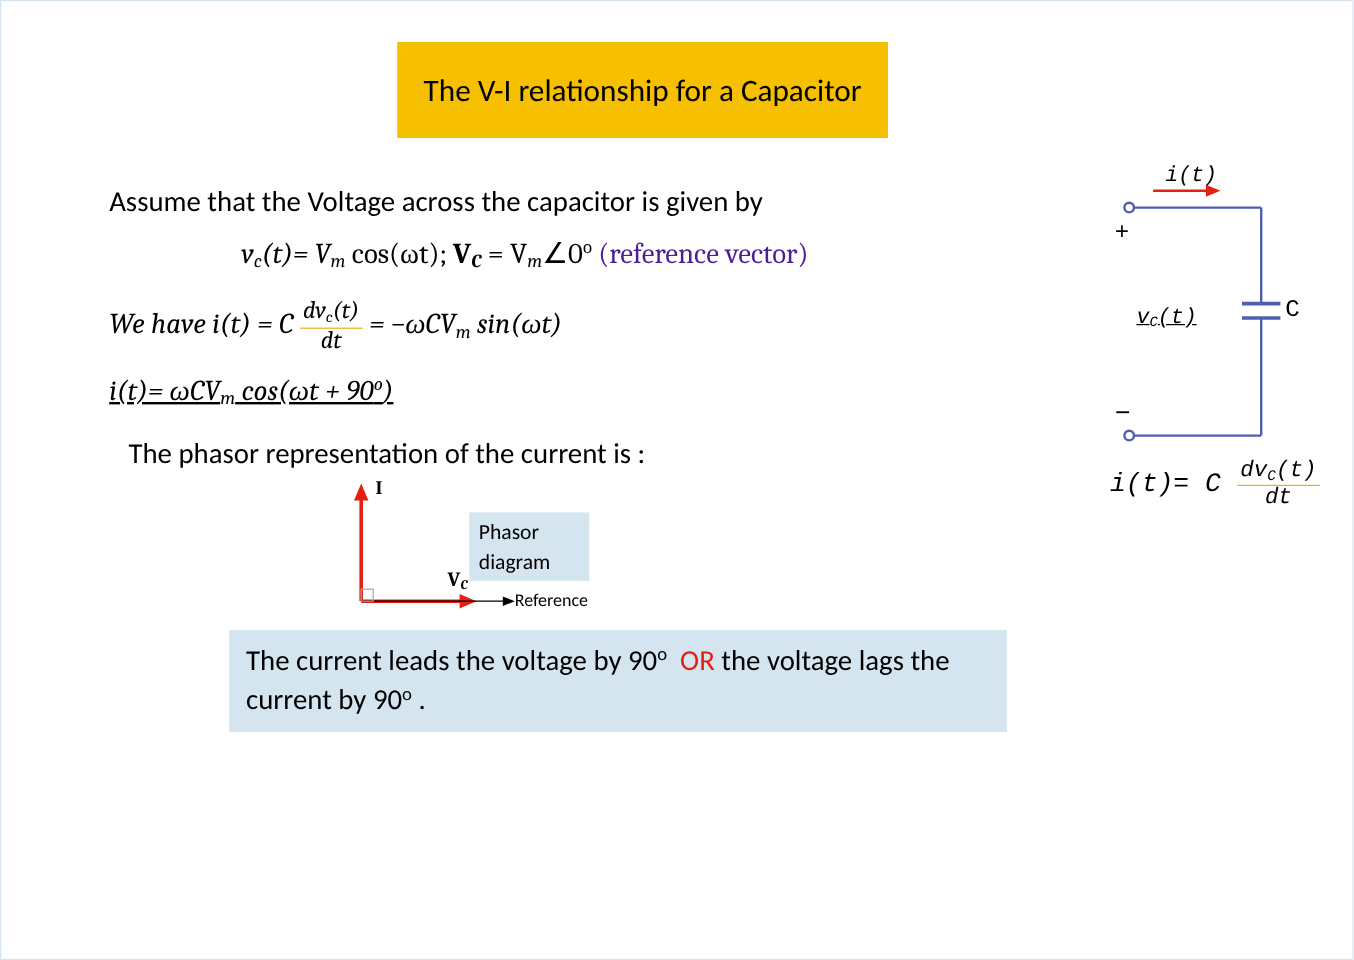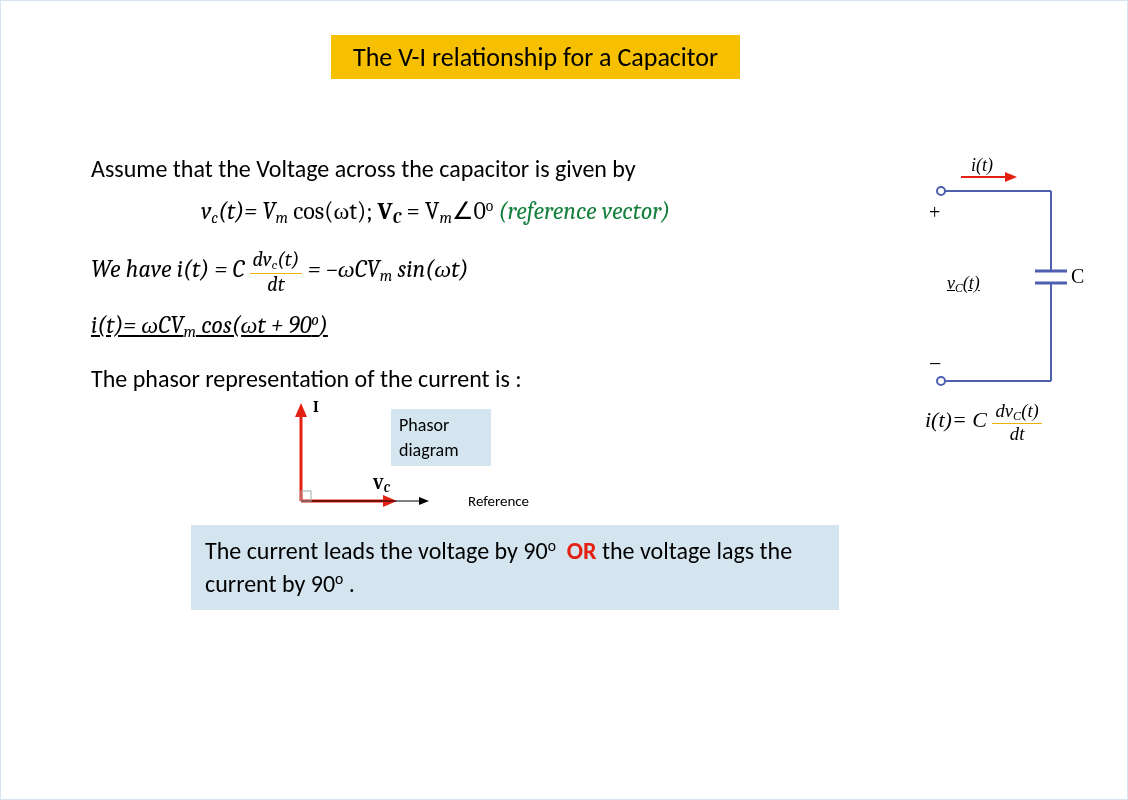--- a/index.html
+++ b/index.html
@@ -14,90 +14,90 @@
     height: 800px;
     border: 1px solid #d7e3ef;
     position: relative;
     padding: 30px 50px;
     color: #000;
     font-size: 24px;
   }
   .title-bar {
     background: #f6bf00;
     display: inline-block;
-    padding: 6px 22px;
+    padding: 24px 22px;
     font-size: 26px;
     margin-left: 280px;
     margin-top: 4px;
   }
   .main {
     position: absolute;
     left: 90px;
     top: 152px;
     width: 800px;
     line-height: 1.35;
   }
   .indent1 { margin-left: 110px; margin-top: 10px; }
   .indent-it { margin-top: 8px; text-decoration: underline; }
   .italic { font-style: italic; font-family: "Cambria","Georgia",serif; }
   .serif { font-family: "Cambria","Georgia",serif; }
-  .refvec { color:#15803d; font-style: italic; }
+  .refvec { color:#4c1d95; }
   .phasor-line { color:#e42012; font-style: italic; font-family: "Cambria","Georgia",serif; font-size: 26px; margin-left: 150px; margin-top: 6px; }
   .phasor-caption {
     display:inline-block;
     background:#d4e5ef;
     padding:4px 8px;
     font-size:18px;
     font-family:"Calibri",Arial,sans-serif;
     font-style:normal;
     color:#000;
   }
   .conclusion {
     background:#d4e5ef;
     padding:10px 14px;
     font-size:24px;
     width: 620px;
     margin-left: 100px;
     margin-top: 4px;
     line-height:1.35;
   }
-  .conclusion .or { color:#e42012; font-weight:bold; }
+  .conclusion .or { color:#e42012; font-weight:normal; }
   sub.s { font-size:0.65em; font-style:italic; vertical-align: -0.25em; }
   sup.o { font-size:0.65em; vertical-align:0.5em; }
   .frac { display:inline-block; vertical-align:middle; text-align:center; font-size:0.85em; line-height:1.05; }
   .frac .num { display:block; border-bottom:1px solid #eab308; padding:0 3px; }
   .frac .den { display:block; padding:0 3px; }
 
   
   .circuit {
     position:absolute;
     left: 920px;
-    top: 160px;
+    top: 142px;
     width: 170px;
     height: 300px;
-    font-family:Liberation Serif, serif;
+    font-family:Liberation Mono, monospace;
     font-size:18px;
   }
   .phasor-diagram {
     position:relative;
     width:230px;
     height:120px;
     margin-left:170px;
     margin-top:6px;
   }
   .pd-label-I {
     position:absolute; left:52px; top:-4px; font-family:"Cambria",serif; font-weight:bold; font-size:16px;
   }
   .pd-label-Vc {
     position:absolute; left:112px; top:72px; font-family:"Cambria",serif; font-weight:bold; font-size:17px;
   }
   .pd-label-Ref {
-    position:absolute; left:168px; top:90px; font-size:15px; font-family:"Calibri",Arial,sans-serif;margin-left:39px;
+    position:absolute; left:168px; top:90px; font-size:15px; font-family:"Calibri",Arial,sans-serif;
   }
-  .pd-box { position:absolute; left:130px; top:8px; }
+  .pd-box { position:absolute; left:130px; top:26px; }
 </style>
 </head>
 <body>
 
 <div class="slide">
 
   <div class="title-bar">The V-I relationship for a Capacitor</div>
 
   <div class="main">
     <div>Assume that the Voltage across the capacitor is given  by</div>
@@ -108,21 +108,21 @@
     </div>
 
     <div style="margin-top:20px;" class="serif">
       <span class="italic" style="font-family:'Cambria',serif">We have   </span><span class="italic">i(t) = C </span><span class="frac italic"><span class="num"><span>dv</span><sub class="s">c</sub><span>(t)</span></span><span class="den">dt</span></span><span class="italic"> = −ωCV</span><sub class="s">m</sub><span class="italic"> sin(ωt)</span>
     </div>
 
     <div class="indent-it serif italic" style="margin-top:14px;">
       <span>i(t)= ωCV</span><sub class="s">m</sub><span> cos(ωt + 90</span><sup class="o">o</sup><span>)</span>
     </div>
 
-    <div style="margin-top:20px;">The phasor representation of the current is :</div>
+    <div style="margin-top:20px;margin-left:16px;">The phasor representation of the current is :</div>
 
 
     <div class="phasor-diagram">
       <svg width="230" height="120">
 
         <line x1="40" y1="100" x2="40" y2="8" stroke="#e42012" stroke-width="3"></line>
         <polygon points="40,2 34,16 46,16" fill="#e42012"></polygon>
 
         <line x1="40" y1="100" x2="130" y2="100" stroke="#e42012" stroke-width="3"></line>
         <polygon points="136,100 122,94 122,106" fill="#e42012"></polygon>

